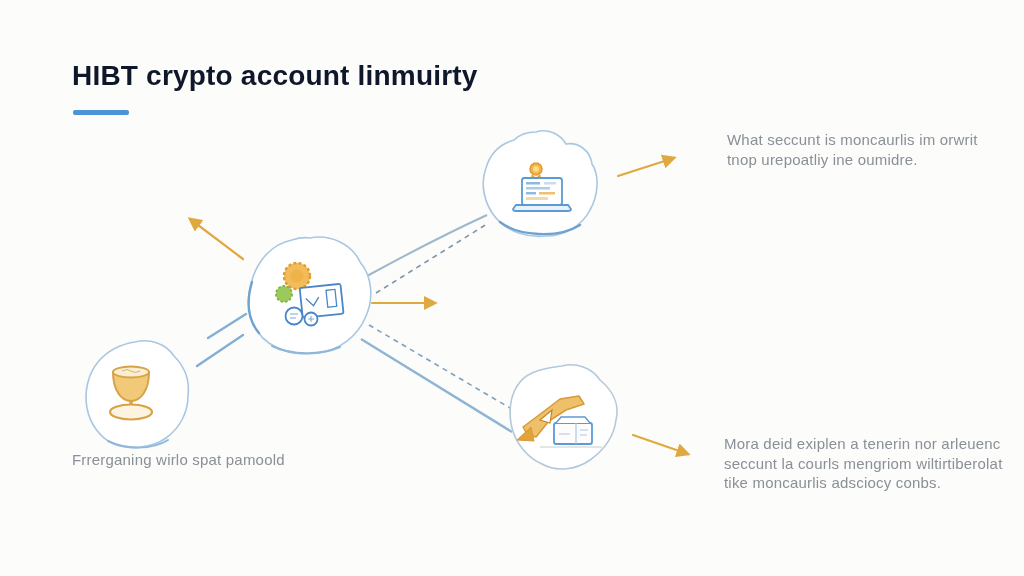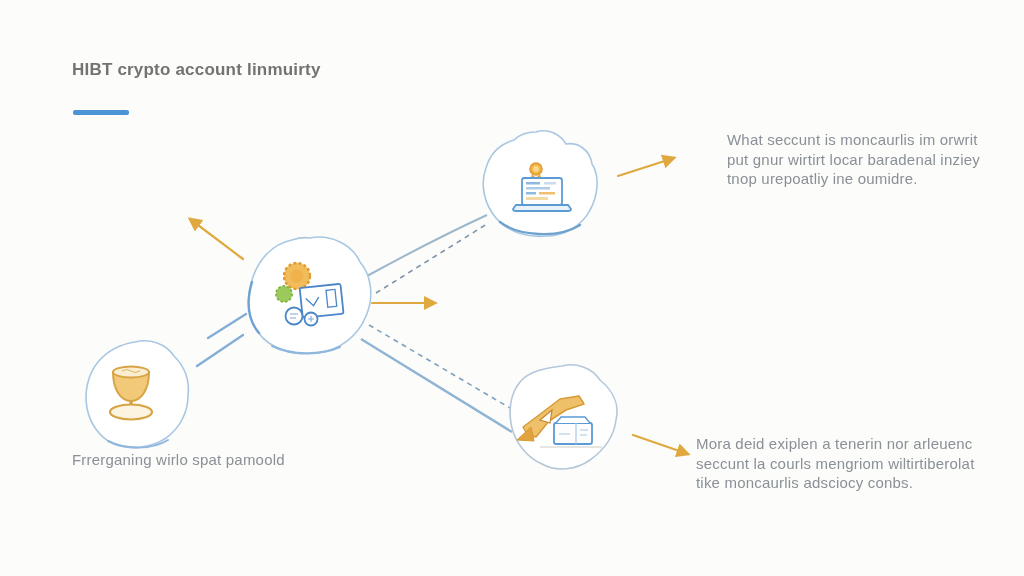--- a/index.html
+++ b/index.html
@@ -8,42 +8,42 @@
     font-family: "Liberation Sans", sans-serif;
     background: #fcfcfa;
     position: relative;
   }
   .canvas {
     position: absolute; left: 0; top: 0; width: 1024px; height: 576px;
     background: #fcfcfa;
   }
   .page-title {
     position: absolute; left: 72px; top: 60px;
-    font-size: 17px; font-weight: bold; color: #737373;
+    font-size: 28px; font-weight: bold; color: #0f172a;
     letter-spacing: 0.2px;
   }
   .title-underline {
     position: absolute; left: 73px; top: 110px;
     width: 56px; height: 5px; border-radius: 2px;
     background: #4b94d6;
   }
   svg.diagram {
     position: absolute; left: 0; top: 0; width: 1024px; height: 576px;
   }
   .note {
     position: absolute;
     font-size: 15px; line-height: 19.5px; color: #8a9097;
     letter-spacing: 0.2px;
   }
   .note span { display: block; }
   .note-top-left    { left: 70px;  top: 166px; }
   .note-top-right   { left: 727px; top: 130px; }
   .note-center      { left: 465px; top: 289px; line-height: 18.5px; }
   .note-bottom-left { left: 72px;  top: 450px; }
-  .note-bottom-right{ left: 696px; top: 434px; }
+  .note-bottom-right{ left: 724px; top: 434px; }
 </style>
 </head>
 <body>
 
 <div class="canvas">
 
   <h1 class="page-title">HIBT crypto account linmuirty</h1>
   <div class="title-underline"></div>
 
   <svg class="diagram" viewBox="0 0 1024 576">
@@ -155,21 +155,20 @@
         <path d="M 559 434 h 11 M 580 430 h 8 M 580 435 h 7" stroke="#a8c8e4" stroke-width="1.2" fill="none"></path>
       </g>
     </g>
   </svg>
 
   <div class="note note-top-left">
   </div>
 
   <div class="note note-top-right">
     <span>What seccunt is moncaurlis im orwrit</span>
-    <span>put gnur wirtirt locar baradenal inziey</span>
     <span>tnop urepoatliy ine oumidre.</span>
   </div>
 
 
   <div class="note note-bottom-left">
     <span>Frrerganing wirlo spat pamoold</span>
   </div>
 
   <div class="note note-bottom-right">
     <span>Mora deid exiplen a tenerin nor arleuenc</span>

